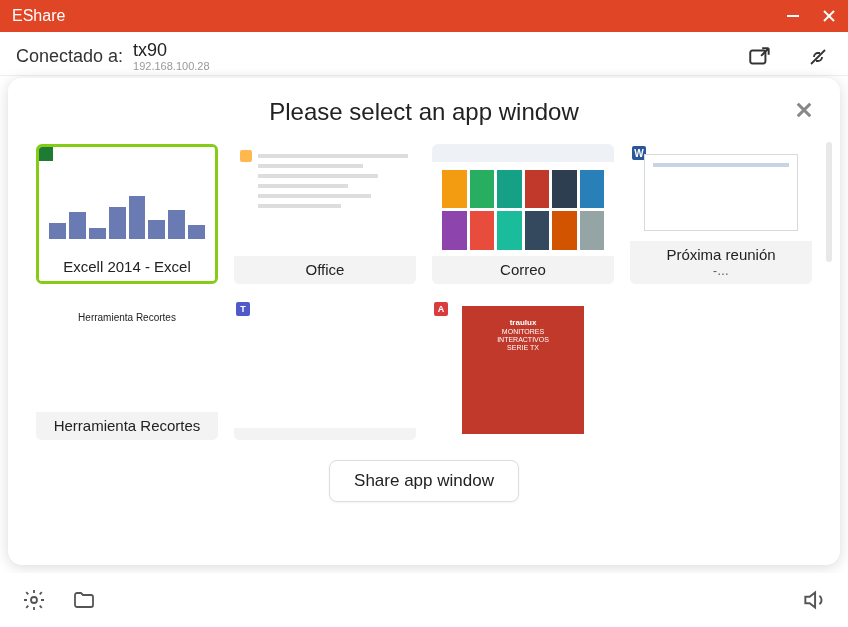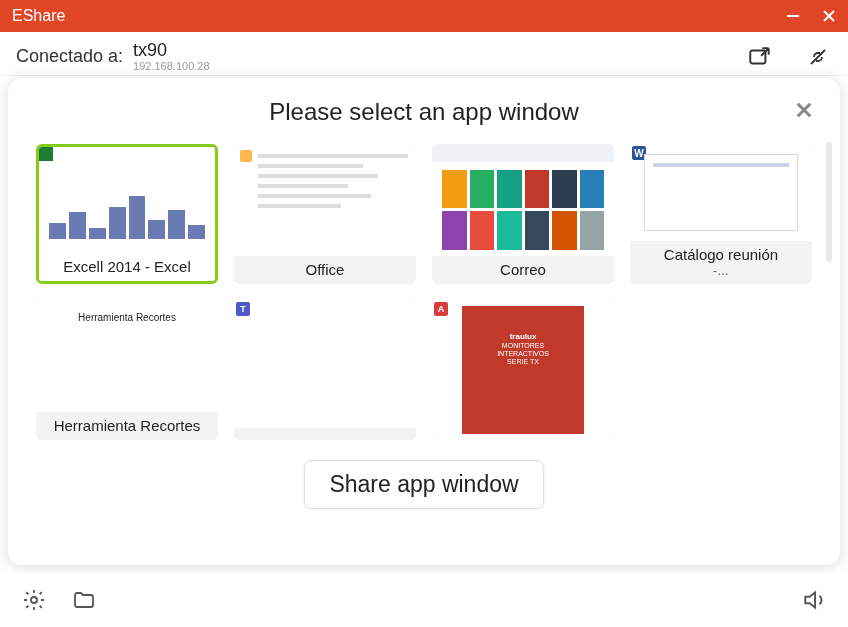--- a/index.html
+++ b/index.html
@@ -109,21 +109,21 @@
     background:#f3f3f3;
   }
   .tile.selected .cap { background:#fff; }
   .cap .sub { display:block; font-size:12px; color:#555; margin-top:1px; }
   .share-btn {
     align-self:center;
     background:#fff;
     border:1px solid #ddd;
     border-radius:8px;
     padding: 10px 24px;
-    font-size:23px;
+    font-size:17px;
     color:#222;
     cursor:pointer;
     box-shadow: 0 1px 3px rgba(0,0,0,0.05);
   }
 
   
   .mock-excel { background: linear-gradient(#fff,#fff); }
   .mock-excel::before {
     content:""; position:absolute; left:0; top:0; width:14px;height:14px;
     background:#1e7b34;
@@ -143,21 +143,21 @@
   .mock-correo .header { position:absolute; left:0; right:0; top:0; height:18px; background:#eef2f7; }
   .mock-correo .blocks { position:absolute; left:10px; right:10px; top:26px; bottom:6px; display:grid; grid-template-columns:repeat(6,1fr); grid-auto-rows:1fr; gap:3px; }
   .mock-word .page { position:absolute; left:14px; right:14px; top:10px; bottom:10px; background:#fff; border:1px solid #d4d9e2; }
   .mock-word .page::before { content:""; position:absolute; left:8px; right:8px; top:8px; height:4px; background:#c9d3e6;}
   .mock-word-icon { position:absolute; left:2px; top:2px; width:14px; height:14px; background:#2b579a; color:#fff; font-size:10px; font-weight:bold; display:flex; align-items:center; justify-content:center; border-radius:2px;}
   .mock-pdf-icon { position:absolute; left:2px; top:2px; width:14px; height:14px; background:#d93c3c; color:#fff; font-size:9px; font-weight:bold; display:flex; align-items:center; justify-content:center; border-radius:2px;}
   .mock-teams-icon { position:absolute; left:2px; top:2px; width:14px; height:14px; background:#5059c9; color:#fff; font-size:9px; font-weight:bold; display:flex; align-items:center; justify-content:center; border-radius:2px;}
   .mock-snip { background:#fff; }
   .mock-snip .cap { position:absolute; left:10px; top:10px; right:10px; font-size:10px; background:#fff; padding:2px 4px; color:#222; }
   .mock-catalog { background:#fff; }
-  .mock-catalog .page { position:absolute; left:30px; right:30px; top:6px; bottom:6px; background:#c0392b; color:#fff; font-size:7px; text-align:center; padding-top:26px; line-height:1.2;}
+  .mock-catalog .page { position:absolute; left:30px; right:30px; top:6px; bottom:6px; background:#c0392b; color:#fff; font-size:7px; text-align:center; padding-top:12px; line-height:1.2;}
   .scroll-hint {
     position:absolute;
     right: 8px;
     top: 64px;
     width:6px;
     height:120px;
     background:#e8e8e8;
     border-radius:3px;
   }
 </style>
@@ -264,21 +264,21 @@
       </div>
       <div class="cap">Correo</div>
     </div>
 
     <div class="tile">
       <div class="thumb mock-word">
         <div class="mock-word-icon">W</div>
         <div class="page"></div>
       </div>
       <div class="cap">
-        <span>Catálogo reunión</span>
+        <span>Próxima reunión</span>
         <span class="sub">-…</span>
       </div>
     </div>
 
     <div class="tile">
       <div class="thumb mock-snip">
         <div class="cap" style="position:absolute">Herramienta Recortes</div>
       </div>
       <div class="cap">Herramienta Recortes</div>
     </div>

